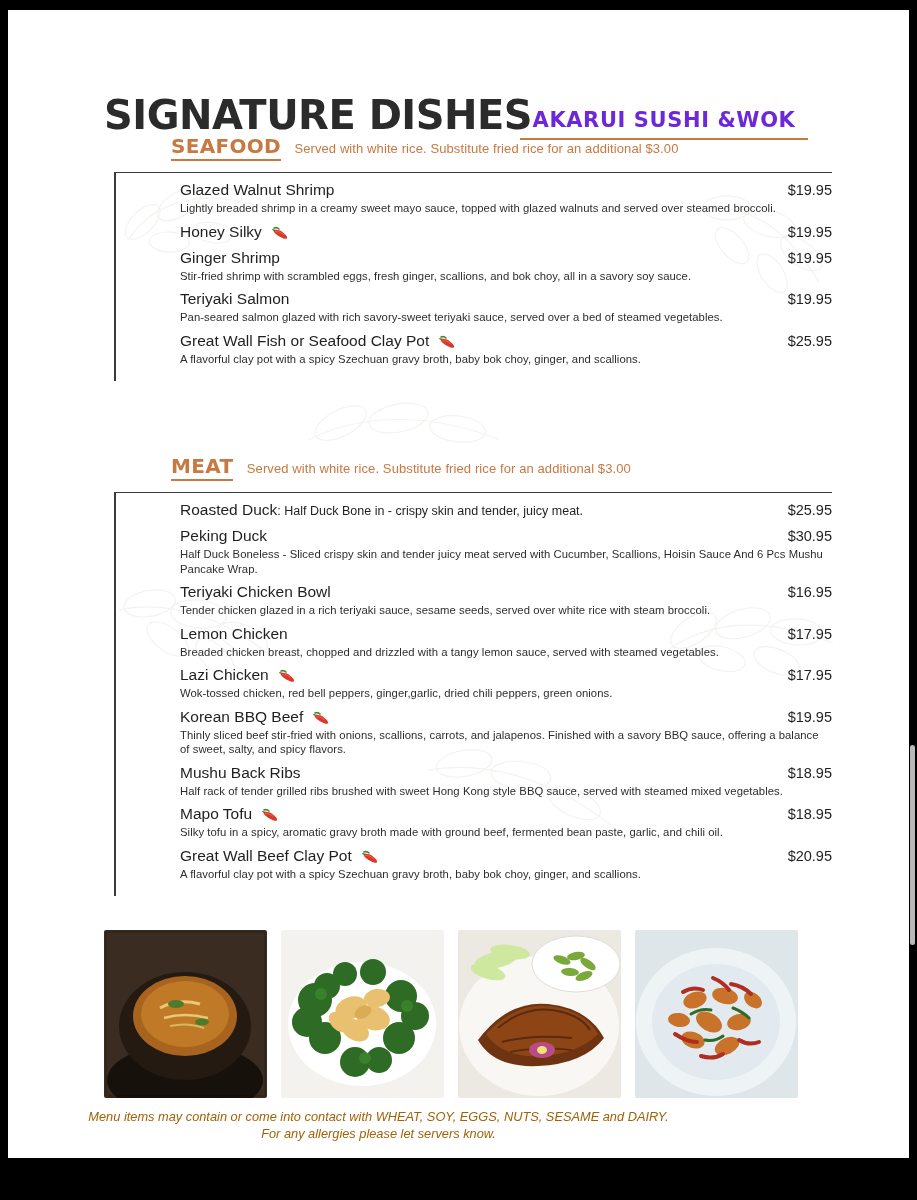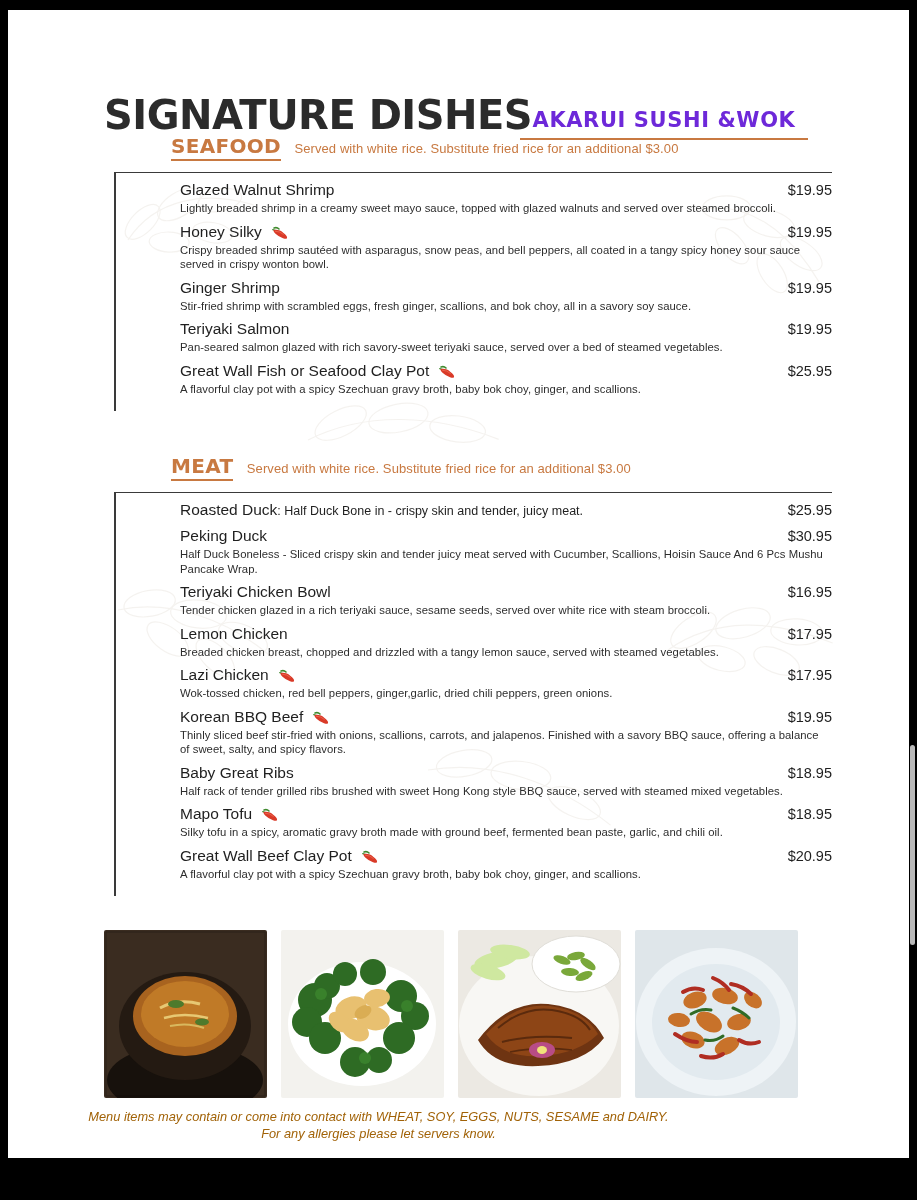--- a/index.html
+++ b/index.html
@@ -302,21 +302,20 @@
               <div class="item-row"><span class="item-name">Glazed Walnut Shrimp</span><span class="item-price">$19.95</span></div>
               <div class="item-desc">Lightly breaded shrimp in a creamy sweet mayo sauce, topped with glazed walnuts and served over steamed broccoli.</div>
             </div>
             <div class="item">
               <div class="item-row"><span class="item-name">Honey Silky</span><span class="chili"><svg width="20" height="13" viewBox="0 0 20 13" xmlns="http://www.w3.org/2000/svg">
                     <path d="M5 2 q3 -1 5 1" stroke="#3f8a2e" stroke-width="1.6" fill="none" stroke-linecap="round"></path>
                     <path d="M4 3 q-1 0 -1 1 q3 1 4 0z" fill="#3f8a2e"></path>
                     <path d="M4.5 4 q6 -1 10 3 q4 3 3.5 5 q-0.6 1.6 -4 0.2 q-5 -2 -7.5 -4.5 q-2.4 -2.4 -2 -3.7z" fill="#d93a28"></path>
                     <path d="M6 5.2 q5 0 8.6 3.4" stroke="#ee6a52" stroke-width="1" fill="none" opacity="0.8"></path>
                   </svg></span><span class="item-price">$19.95</span></div>
-              <div class="item-desc">Crispy breaded shrimp sautéed with asparagus, snow peas, and bell peppers, all coated in a tangy spicy honey sour sauce served in crispy wonton bowl.</div>
             </div>
             <div class="item">
               <div class="item-row"><span class="item-name">Ginger Shrimp</span><span class="item-price">$19.95</span></div>
               <div class="item-desc">Stir-fried shrimp with scrambled eggs, fresh ginger, scallions, and bok choy, all in a savory soy sauce.</div>
             </div>
             <div class="item">
               <div class="item-row"><span class="item-name">Teriyaki Salmon</span><span class="item-price">$19.95</span></div>
               <div class="item-desc">Pan-seared salmon glazed with rich savory-sweet  teriyaki sauce, served over a bed of steamed vegetables.</div>
             </div>
             <div class="item">
@@ -365,21 +364,21 @@
             <div class="item">
               <div class="item-row"><span class="item-name">Korean BBQ Beef</span><span class="chili"><svg width="20" height="13" viewBox="0 0 20 13" xmlns="http://www.w3.org/2000/svg">
                     <path d="M5 2 q3 -1 5 1" stroke="#3f8a2e" stroke-width="1.6" fill="none" stroke-linecap="round"></path>
                     <path d="M4 3 q-1 0 -1 1 q3 1 4 0z" fill="#3f8a2e"></path>
                     <path d="M4.5 4 q6 -1 10 3 q4 3 3.5 5 q-0.6 1.6 -4 0.2 q-5 -2 -7.5 -4.5 q-2.4 -2.4 -2 -3.7z" fill="#d93a28"></path>
                     <path d="M6 5.2 q5 0 8.6 3.4" stroke="#ee6a52" stroke-width="1" fill="none" opacity="0.8"></path>
                   </svg></span><span class="item-price">$19.95</span></div>
               <div class="item-desc">Thinly sliced beef stir-fried with onions, scallions, carrots, and jalapenos. Finished with a savory BBQ sauce, offering a balance of sweet, salty, and spicy flavors.</div>
             </div>
             <div class="item">
-              <div class="item-row"><span class="item-name">Baby Great Ribs</span><span class="item-price">$18.95</span></div>
+              <div class="item-row"><span class="item-name">Mushu Back Ribs</span><span class="item-price">$18.95</span></div>
               <div class="item-desc">Half rack of tender grilled ribs brushed with sweet Hong Kong style BBQ sauce, served with steamed mixed vegetables.</div>
             </div>
             <div class="item">
               <div class="item-row"><span class="item-name">Mapo Tofu</span><span class="chili"><svg width="20" height="13" viewBox="0 0 20 13" xmlns="http://www.w3.org/2000/svg">
                     <path d="M5 2 q3 -1 5 1" stroke="#3f8a2e" stroke-width="1.6" fill="none" stroke-linecap="round"></path>
                     <path d="M4 3 q-1 0 -1 1 q3 1 4 0z" fill="#3f8a2e"></path>
                     <path d="M4.5 4 q6 -1 10 3 q4 3 3.5 5 q-0.6 1.6 -4 0.2 q-5 -2 -7.5 -4.5 q-2.4 -2.4 -2 -3.7z" fill="#d93a28"></path>
                     <path d="M6 5.2 q5 0 8.6 3.4" stroke="#ee6a52" stroke-width="1" fill="none" opacity="0.8"></path>
                   </svg></span><span class="item-price">$18.95</span></div>
               <div class="item-desc">Silky tofu in a spicy, aromatic gravy broth made with ground beef, fermented bean paste, garlic, and chili oil.</div>

